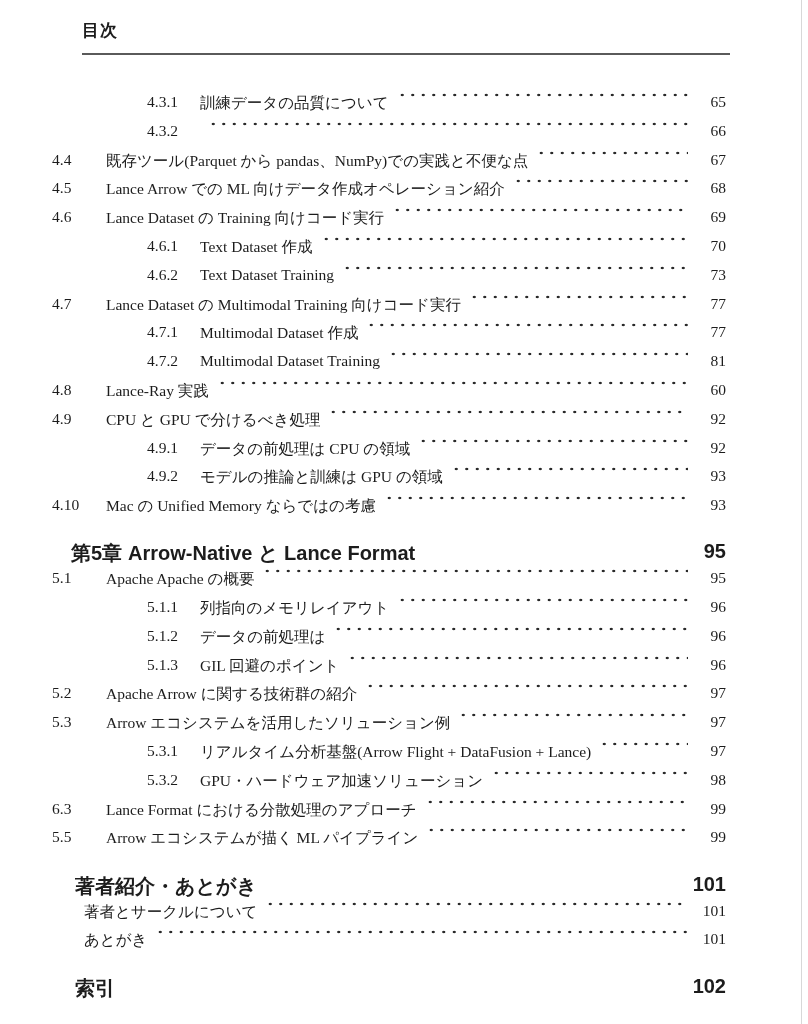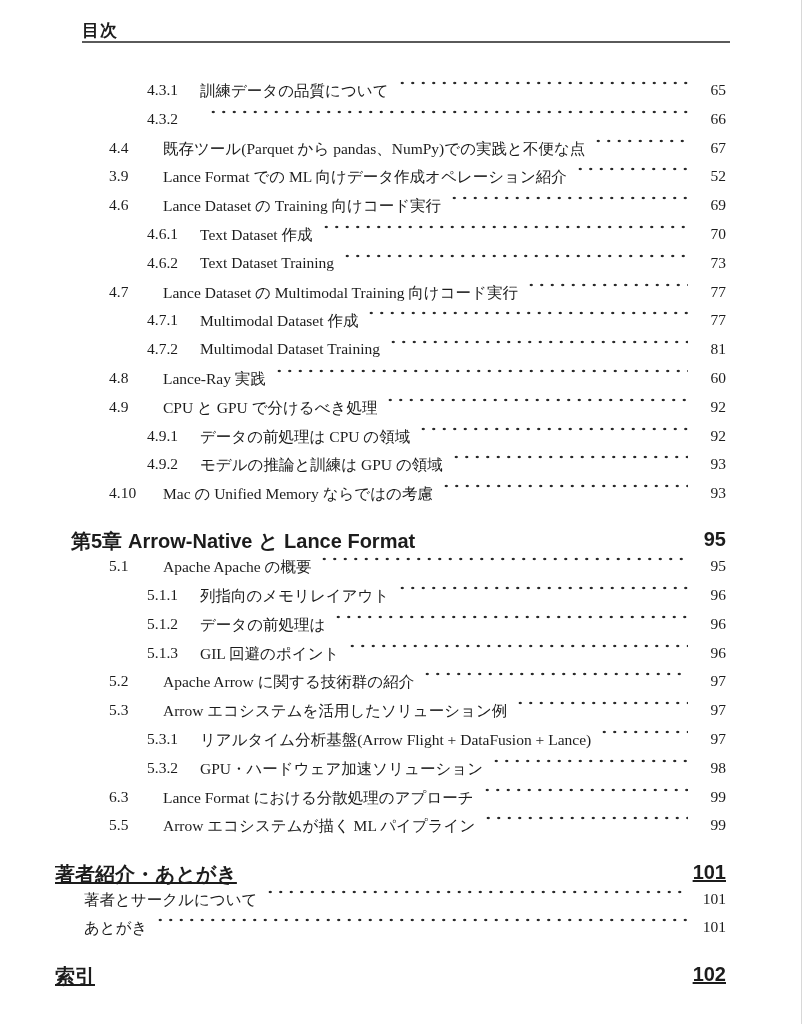--- a/index.html
+++ b/index.html
@@ -15,21 +15,21 @@
     position: absolute; inset: 0;
     background: #ffffff;
   }
   .page-edge {
     position: absolute; top: 0; right: 6px; width: 1px; height: 100%;
     background: #d8d8d8;
   }
   .toc-header {
     margin: 22px 78px 0 82px;
     border-bottom: 2px solid #5a5a5a;
-    padding-bottom: 1px;
+    padding-bottom: 13px;
   }
   .toc-header .title {
     font-family: "Liberation Sans", "DejaVu Sans", sans-serif;
     font-weight: bold;
     font-size: 17px;
     line-height: 1;
     letter-spacing: 1px;
   }
   .toc-list { margin-top: 38px; }
   .row {
@@ -48,34 +48,34 @@
     height: 4px;
     margin: 0 14px 0 8px;
     align-self: baseline;
     background-image: radial-gradient(circle, #2a2a2a 1.1px, rgba(0,0,0,0) 1.6px);
     background-size: 10.5px 4px;
     background-repeat: repeat-x;
     background-position: left bottom;
     min-width: 12px;
   }
   
-  .row.section { padding-left: 109px; }
+  .row.section { padding-left: 52px; }
   .row.section .num { width: 54px; }
   .row.subsection { padding-left: 147px; }
   .row.subsection .num { width: 53px; }
   .row.chapter {
     padding-left: 71px;
     font-family: "Liberation Sans", "DejaVu Sans", sans-serif;
     font-weight: bold;
     font-size: 20px;
     margin-top: 15.5px;
   }
   .row.chapter .num { width: 57px; }
   .row.chapter .dots { background-image: none; }
-  .row.chapter.no-num { padding-left: 55px; text-decoration: underline; }
+  .row.chapter.no-num { padding-left: 75px; }
   .row.subentry { padding-left: 84px; }
 </style>
 </head>
 <body>
 
 <div class="page">
   <div class="toc-header">
     <span class="title">目次</span>
   </div>
 
@@ -91,24 +91,24 @@
     <span class="dots"></span>
     <span class="pg">66</span>
   </div>
       <div class="row section">
     <span class="num">4.4</span>
     <span class="title">既存ツール(Parquet から pandas、NumPy)での実践と不便な点</span>
     <span class="dots"></span>
     <span class="pg">67</span>
   </div>
       <div class="row section">
-    <span class="num">3.9</span>
-    <span class="title">Lance Format での ML 向けデータ作成オペレーション紹介</span>
-    <span class="dots"></span>
-    <span class="pg">52</span>
+    <span class="num">4.5</span>
+    <span class="title">Lance Arrow での ML 向けデータ作成オペレーション紹介</span>
+    <span class="dots"></span>
+    <span class="pg">68</span>
   </div>
       <div class="row section">
     <span class="num">4.6</span>
     <span class="title">Lance Dataset の Training 向けコード実行</span>
     <span class="dots"></span>
     <span class="pg">69</span>
   </div>
       <div class="row subsection">
     <span class="num">4.6.1</span>
     <span class="title">Text Dataset 作成</span>

